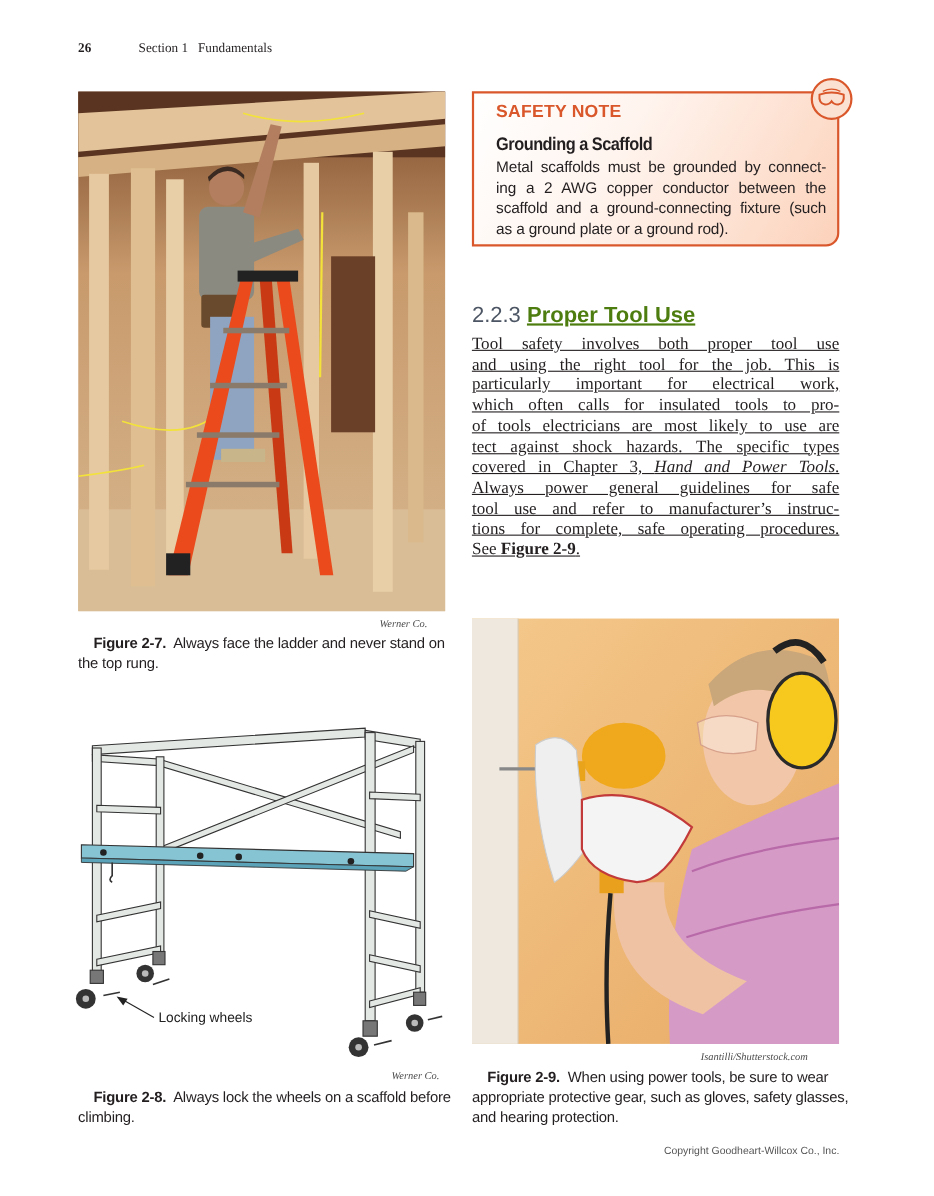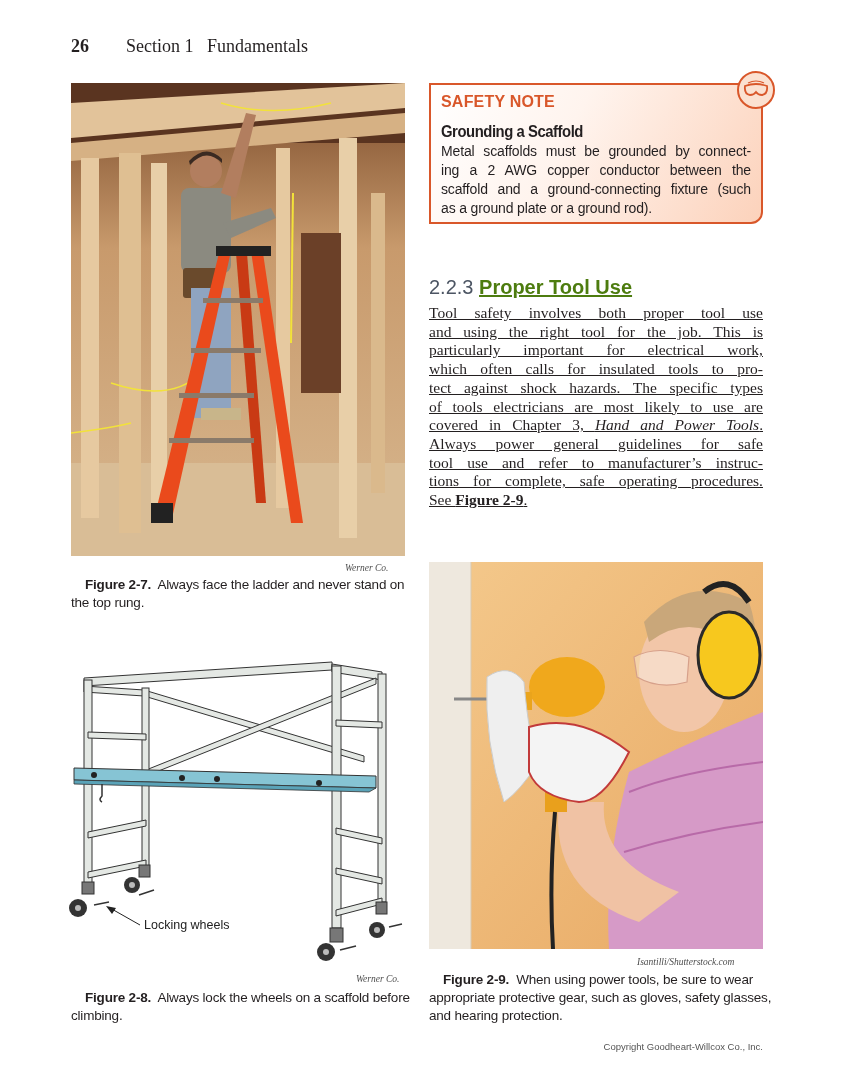--- a/index.html
+++ b/index.html
@@ -1,37 +1,37 @@
 <!DOCTYPE html>
 <html><head>
 <meta charset="utf-8">
 <style>
   * { box-sizing: border-box; margin: 0; padding: 0; }
   html, body { width: 849px; height: 1087px; background: #ffffff; overflow: hidden; }
   body { position: relative; font-family: "Liberation Sans", sans-serif; color: #231f20; }
 
-  .running-head { position: absolute; top: 36px; left: 71px; font-family: "Liberation Serif", serif; font-size: 18px; color: #231f20; }
+  .running-head { position: absolute; top: 36px; left: 71px; font-family: "Liberation Serif", serif; font-size: 12px; color: #231f20; }
   .running-head .pg { font-weight: bold; display: inline-block; width: 55px; }
 
   
   .photo { position: absolute; overflow: hidden; }
   .photo svg { display: block; width: 100%; height: 100%; }
   #photo-ladder { left: 71px; top: 83px; width: 334px; height: 473px; }
   #photo-drill { left: 429px; top: 562px; width: 334px; height: 387px; }
   #diagram-scaffold { left: 64px; top: 650px; width: 345px; height: 322px; }
 
   .credit { position: absolute; font-family: "Liberation Serif", serif; font-style: italic; font-size: 9.5px; color: #4d4d4d; }
   .caption { position: absolute; font-family: "Liberation Sans", sans-serif; font-size: 13.5px; line-height: 18px; color: #231f20; letter-spacing: -0.2px; }
   .caption b { font-weight: bold; padding-left: 14px; }
 
   
   .safety { position: absolute; left: 429px; top: 83px; width: 334px; height: 141px;
     border: 2px solid #d9572a; border-radius: 0 0 12px 0;
     background: linear-gradient(120deg, #ffffff 0%, #fff4ee 40%, #fcd2bb 100%);
-    padding: 8px 10px 0 10px; }
+    padding: 8px 10px 0 20px; }
   .safety .title { color: #d9572a; font-weight: bold; font-size: 16px; letter-spacing: 0.2px; }
   .safety .sub { margin-top: 11px; font-weight: bold; font-size: 16.5px; color: #231f20; letter-spacing: -0.5px; font-family: "Liberation Sans Narrow", "Liberation Sans", sans-serif; transform: scaleX(0.9); transform-origin: left; }
   .safety .body { font-size: 14px; line-height: 19px; text-align: justify; margin-top: 1px; letter-spacing: -0.15px; }
   .goggle-badge { position: absolute; left: 737px; top: 71px; width: 38px; height: 38px; border-radius: 50%;
     border: 2px solid #d9572a; background: #fbe1d1; display: flex; align-items: center; justify-content: center; }
 
   
   .sec-head { position: absolute; left: 429px; top: 276px; font-size: 20px; }
   .sec-head .num { color: #4c5563; font-family: "Liberation Sans", sans-serif; }
   .sec-head .name { color: #4d7c0f; font-weight: bold; text-decoration: underline; }
@@ -116,22 +116,22 @@
 
 <div class="sec-head">
   <span class="num">2.2.3</span>
   <span class="name">Proper Tool Use</span>
 </div>
 <div class="sec-body">
   <span class="line">Tool safety involves both proper tool use</span>
   <span class="line">and using the right tool for the job. This is</span>
   <span class="line">particularly important for electrical work,</span>
   <span class="line">which often calls for insulated tools to pro-</span>
+  <span class="line">of tools electricians are most likely to use are</span>
   <span class="line">tect against shock hazards. The specific types</span>
-  <span class="line">of tools electricians are most likely to use are</span>
   <span class="line"><span>covered in Chapter 3, </span><i>Hand and Power Tools</i><span>.</span></span>
   <span class="line">Always power general guidelines for safe</span>
   <span class="line">tool use and refer to manufacturer’s instruc-</span>
   <span class="line">tions for complete, safe operating procedures.</span>
   <span class="line last"><span>See </span><b>Figure 2-9</b><span>.</span></span>
 </div>
 
 <div class="photo" id="diagram-scaffold">
   <svg viewBox="0 0 345 322">
     <g stroke="#333" stroke-width="1" fill="#e4e8e4">

